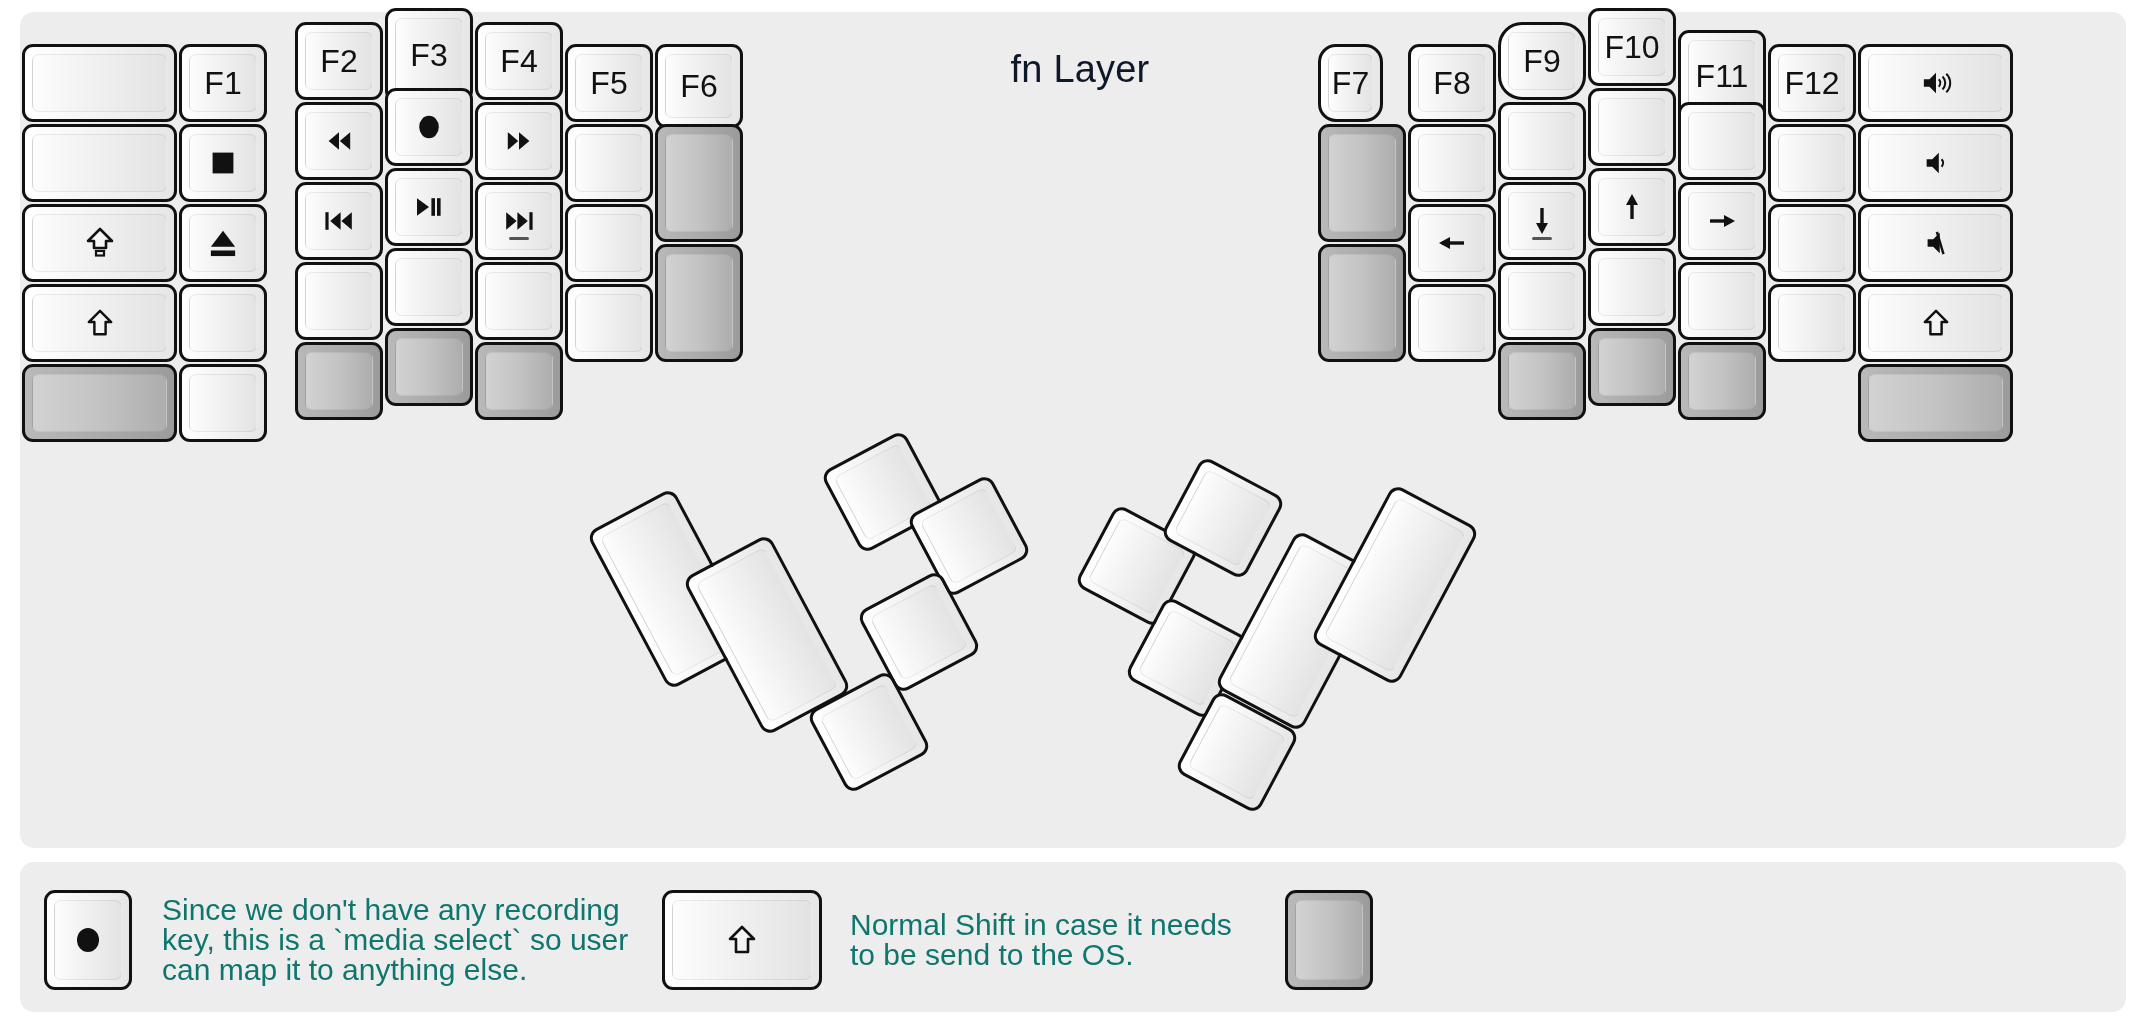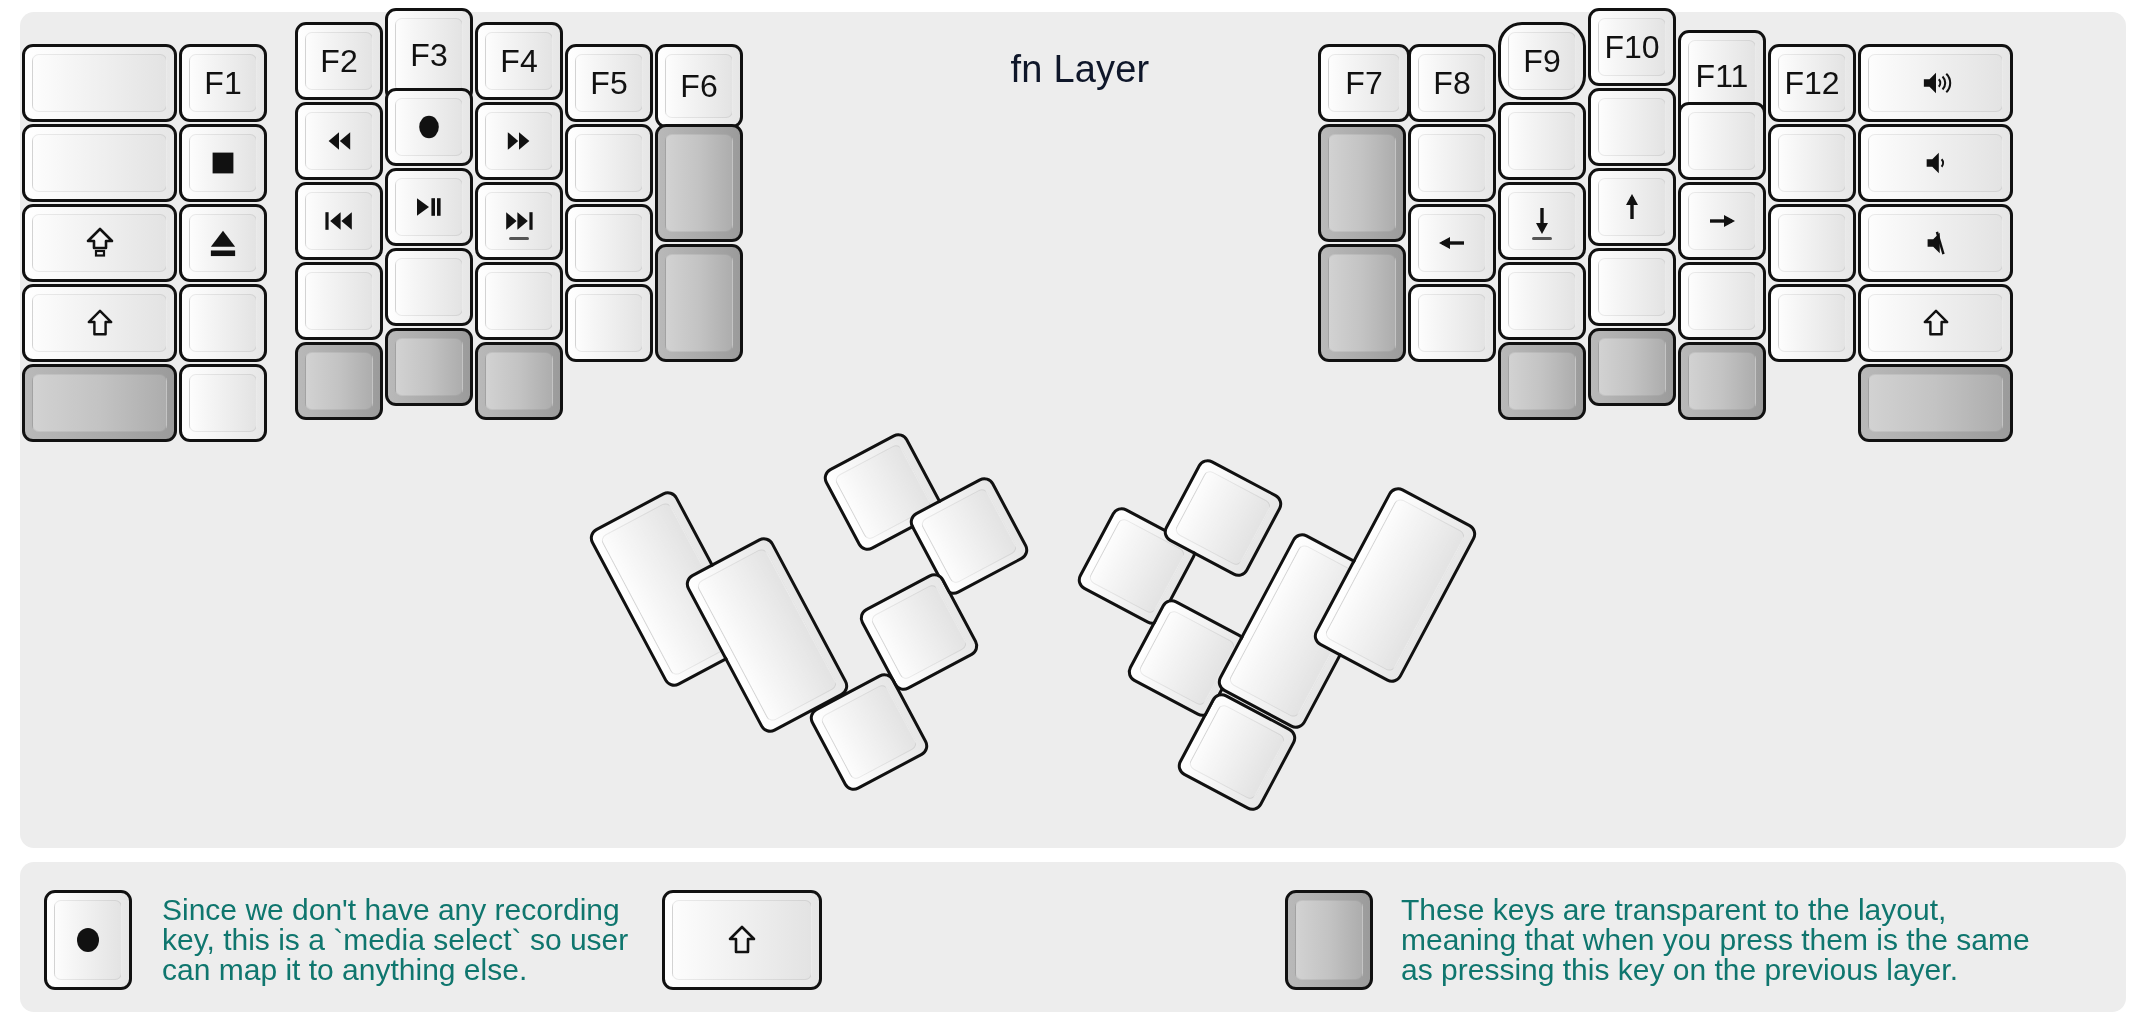--- a/index.html
+++ b/index.html
@@ -272,21 +272,21 @@
         <div class="face">
           <span class="fkey">F6</span>
         </div>
       </div>
       <div class="key trans" style="left: 655px; top: 124px; width: 88px; height: 118px;">
         <div class="face"></div>
       </div>
       <div class="key trans" style="left: 655px; top: 244px; width: 88px; height: 118px;">
         <div class="face"></div>
       </div>
-      <div class="key" style="left: 1318px; top: 44px; width: 92px; height: 78px;">
+      <div class="key" style="left: 1318px; top: 44px; width: 65px; height: 78px; border-radius: 18px;">
         <div class="face">
           <span class="fkey">F7</span>
         </div>
       </div>
       <div class="key trans" style="left: 1318px; top: 124px; width: 88px; height: 118px;">
         <div class="face"></div>
       </div>
       <div class="key trans" style="left: 1318px; top: 244px; width: 88px; height: 118px;">
         <div class="face"></div>
       </div>
@@ -494,24 +494,23 @@
   </div>
 
   <div class="legend-item" id="legend-1" style="left:662px; top:890px;">
     <div class="key" style="width:160px;height:100px;">
       <div class="face">
         <svg class="ic" width="30" height="32" viewBox="0 0 30 32">
           <path d="M15 3 L27 15 L21 15 L21 28 L9 28 L9 15 L3 15 Z" fill="#f4f4f4" stroke="#111" stroke-width="2.6" stroke-linejoin="round"></path>
         </svg>
       </div>
     </div>
+    <div class="legendtxt" style="margin-left:28px;">Normal Shift in case it needs
+to be send to the OS.</div>
   </div>
 
   <div class="legend-item" id="legend-2" style="left:1285px; top:890px;">
     <div class="key trans" style="width:88px;height:100px;">
       <div class="face"></div>
     </div>
-    <div class="legendtxt" style="margin-left:28px;">These keys are transparent to the layout,
-meaning that when you press them is the same
-as pressing this key on the previous layer.</div>
   </div>
 
 </div>
 
 </body></html>

